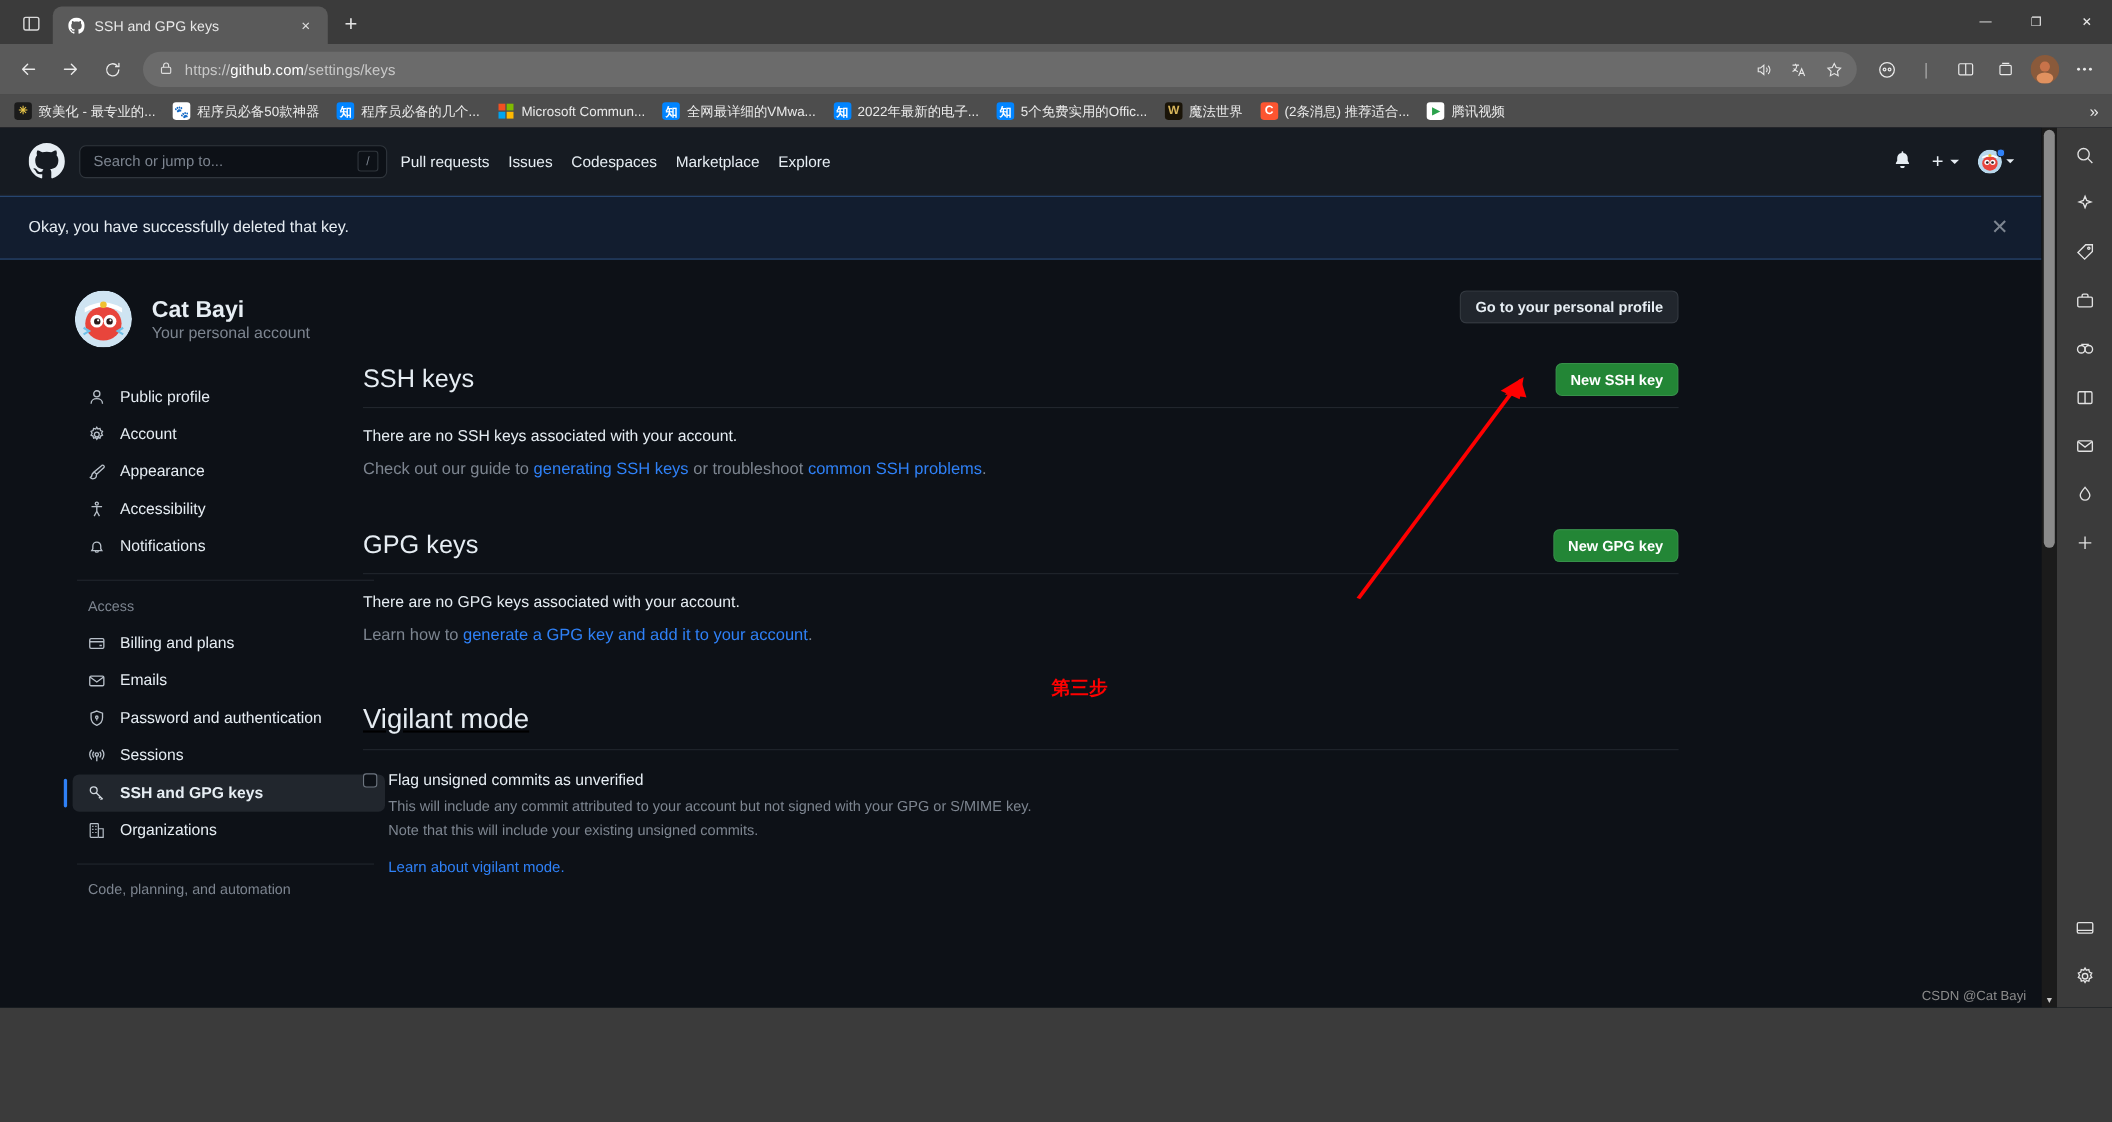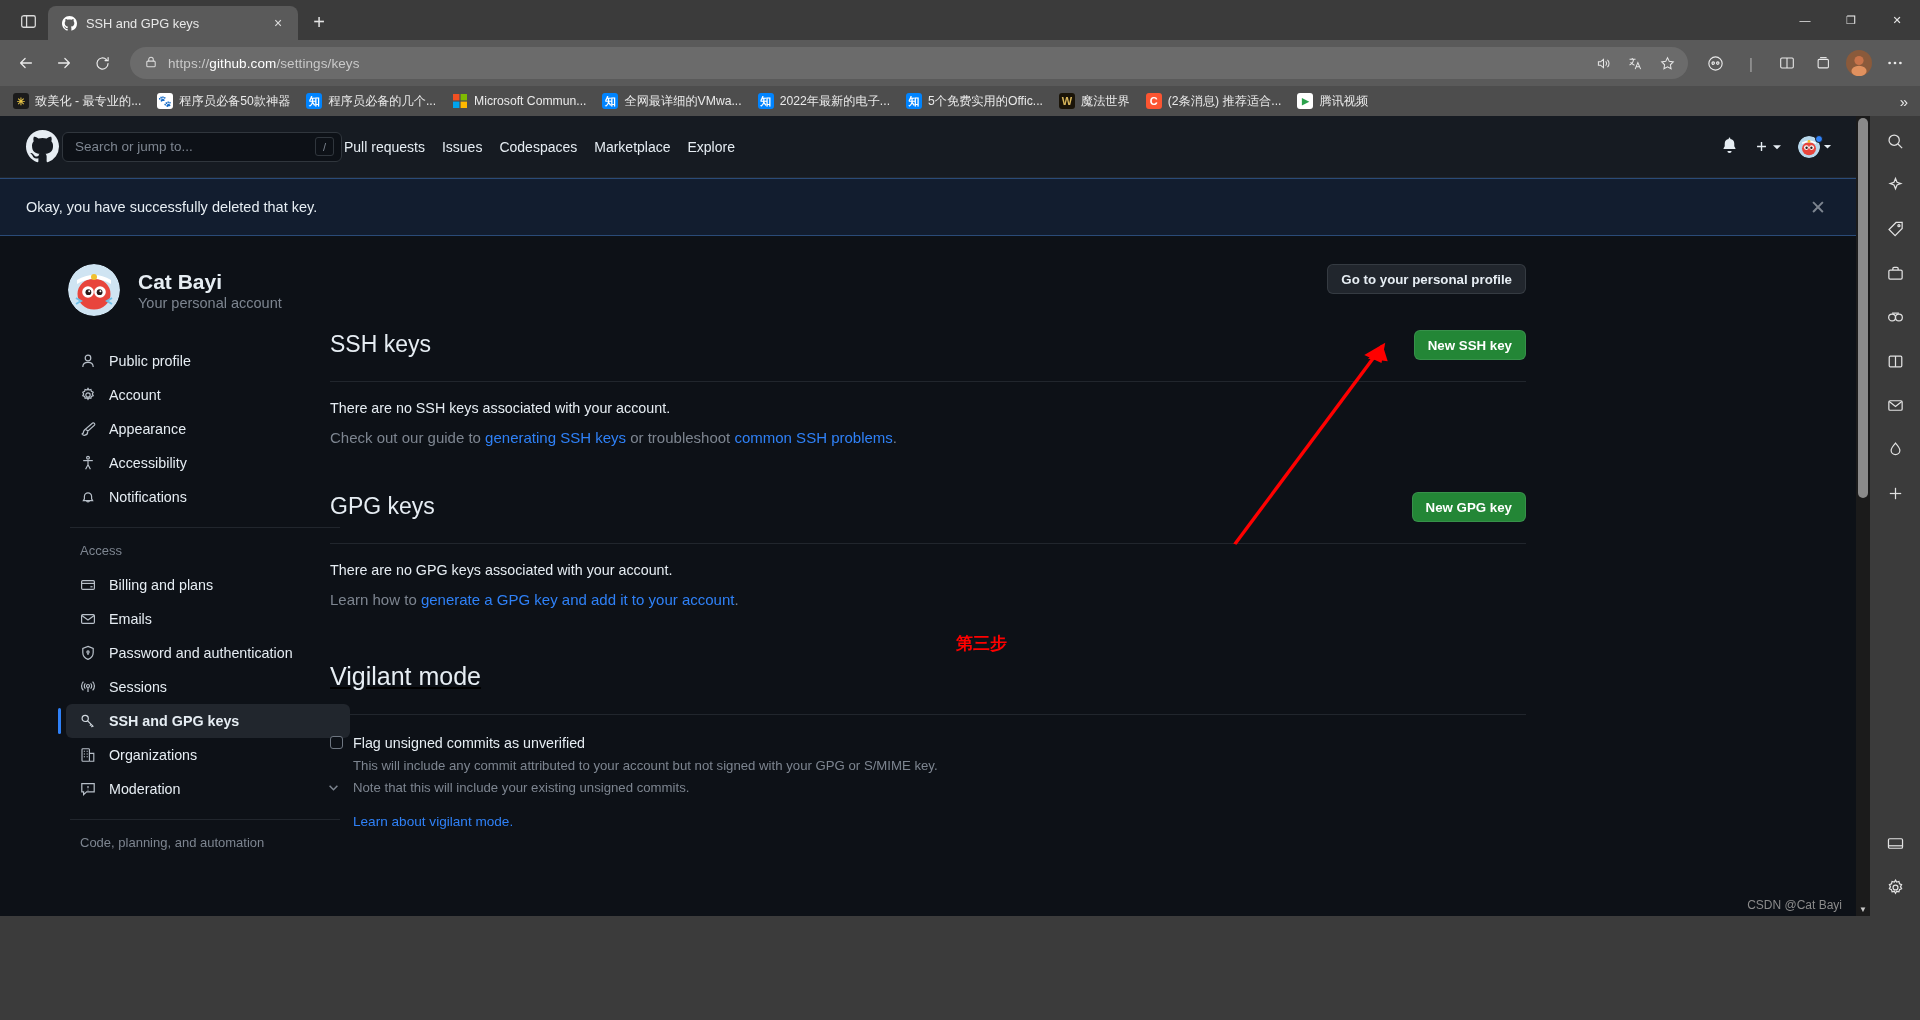--- a/index.html
+++ b/index.html
@@ -64,21 +64,21 @@
 
   
   .viewport { flex: 1; display: flex; background: #0d1117; position: relative; overflow: hidden; }
   .pagearea { flex: 1; position: relative; overflow: hidden; background: #0d1117; }
   .scrollbar-col { width: 14px; background: #1b1b1b; position: relative; }
   .scrollbar-thumb { position: absolute; left: 2px; width: 10px; top: 2px; height: 380px; background:#8a8a8a; border-radius: 5px;}
   .scroll-arrow { position:absolute; left:0; width:14px; height:14px; display:flex;align-items:center;justify-content:center;
      color:#c8c8c8; font-size:8px;}
 
   .gh-header { height: 62px; background: #161b22; display: flex; align-items: center; padding: 0 16px 0 26px;
-    gap: 2px; border-bottom: 1px solid #21262d;}
+    gap: 12px; border-bottom: 1px solid #21262d;}
   .gh-logo { width: 34px; height: 34px; flex: 0 0 34px; }
   .gh-search {
     width: 280px; height: 30px; background: #0d1117; border: 1px solid #30363d; border-radius: 6px;
     display: flex; align-items: center; padding: 0 7px 0 12px; color: #7d8590; font-size: 13.5px;
   }
   .gh-search .slash { margin-left: auto; border: 1px solid #30363d; border-radius: 3px; width: 19px; height: 19px;
     display: flex; align-items: center; justify-content: center; font-size: 11px; color: #7d8590;}
   .gh-nav { display: flex; align-items: center; gap: 17px; }
   .gh-nav a { color: #e6edf3; font-size: 14px; font-weight: 400; text-decoration: none; }
   .gh-right { margin-left: auto; display: flex; align-items: center; gap: 16px; padding-right: 8px;}
@@ -115,21 +115,21 @@
 
   .settings-main { flex: 1; padding-right: 330px; position: relative; }
   .main-top { display: flex; align-items: flex-start; margin-bottom: 36px; }
   .btn {
     display: inline-flex; align-items: center; justify-content: center;
     height: 30px; padding: 0 13px; border-radius: 6px; font-size: 13.3px; font-weight: 600;
     border: 1px solid rgba(240,246,252,0.1); color: #e6edf3; background: #21262d; white-space: nowrap;
   }
   .btn-primary { background: #238636; border-color: rgba(240,246,252,0.1); color: #fff; }
   .btn-personal { margin-left: auto; }
-  .section-head { display: flex; align-items: center; padding-bottom: 21px; border-bottom: 1px solid #21262d; }
+  .section-head { display: flex; align-items: center; padding-bottom: 10px; border-bottom: 1px solid #21262d; }
   .section-head h2 { color: #e6edf3; font-size: 23px; font-weight: 400; line-height: 1.3; }
   .section-head .btn { margin-left: auto; }
   .section-body { padding: 18px 0 0 0; }
   .muted { color: #e6edf3; font-size: 14.3px; margin-bottom: 13px; }
   .small { color: #7d8590; font-size: 15px; }
   a.lnk { color: #2f81f7; text-decoration: none; }
   .sec-gap { height: 46px; }
   .vig-head { margin-top: 52px; text-decoration: underline; }
   .vig-head h2 { font-size: 25px; }
   .check-row { display: flex; gap: 10px; align-items: flex-start; padding-top: 18px;}
@@ -513,34 +513,20 @@
                     <line x1="3.8" y1="4.2" x2="5" y2="4.2"></line>
                     <line x1="6.6" y1="4.2" x2="7.8" y2="4.2"></line>
                     <line x1="3.8" y1="7" x2="5" y2="7"></line>
                     <line x1="6.6" y1="7" x2="7.8" y2="7"></line>
                     <line x1="3.8" y1="9.8" x2="5" y2="9.8"></line>
                     <line x1="6.6" y1="9.8" x2="7.8" y2="9.8"></line>
                   </svg>
               </span>
               <span>Organizations</span>
             </div>
-            <div class="navitem">
-              <span class="ni-icon">
-                <svg width="16" height="16" viewBox="0 0 16 16" fill="none" stroke="#b8c0c9" stroke-width="1.2">
-                    <path d="M1.8 2.6h12.4v8.2H6.6L3.6 13.6v-2.8H1.8z"></path>
-                    <path d="M8 5v2.2M8 8.8v.6"></path>
-                  </svg>
-              </span>
-              <span>Moderation</span>
-              <span class="chev">
-                <svg width="13" height="13" viewBox="0 0 12 12" fill="none" stroke="#7d8590" stroke-width="1.4">
-                    <path d="M2.4 4.4L6 8l3.6-3.6"></path>
-                  </svg>
-              </span>
-            </div>
 
             <div class="nav-sep"></div>
             <div class="nav-group-title" style="padding-bottom:0;">Code, planning, and automation</div>
           </div>
         </div>
 
         <div class="settings-main">
           <div class="main-top">
             <a class="btn btn-personal">Go to your personal profile</a>
           </div>
@@ -584,21 +570,21 @@
             <a class="lnk" href="#">Learn about vigilant mode.</a>
           </div>
         </div>
       </div>
 
       <svg class="anno" style="left:0;top:0;width:100%;height:100%;" viewBox="0 0 1506 910" preserveAspectRatio="none">
         <line x1="1002" y1="487" x2="1122" y2="261" stroke="#ff0000" stroke-width="3"></line>
         <polygon points="1122,261 1110,276 1126,279" fill="#ff0000"></polygon>
         <polygon points="1124,258 1107,272 1121,281" fill="#ff0000"></polygon>
       </svg>
-      <div class="anno-text" style="left:956px; top:516px;font-family:Liberation Serif, serif;">第三步</div>
+      <div class="anno-text" style="left:956px; top:498px;font-family:Liberation Serif, serif;">第三步</div>
 
       <div class="watermark">CSDN @Cat Bayi</div>
     </div>
 
     <div class="scrollbar-col">
       <div class="scroll-arrow" style="top:0;">▲</div>
       <div class="scrollbar-thumb"></div>
       <div class="scroll-arrow" style="bottom:0;">▼</div>
     </div>
 

